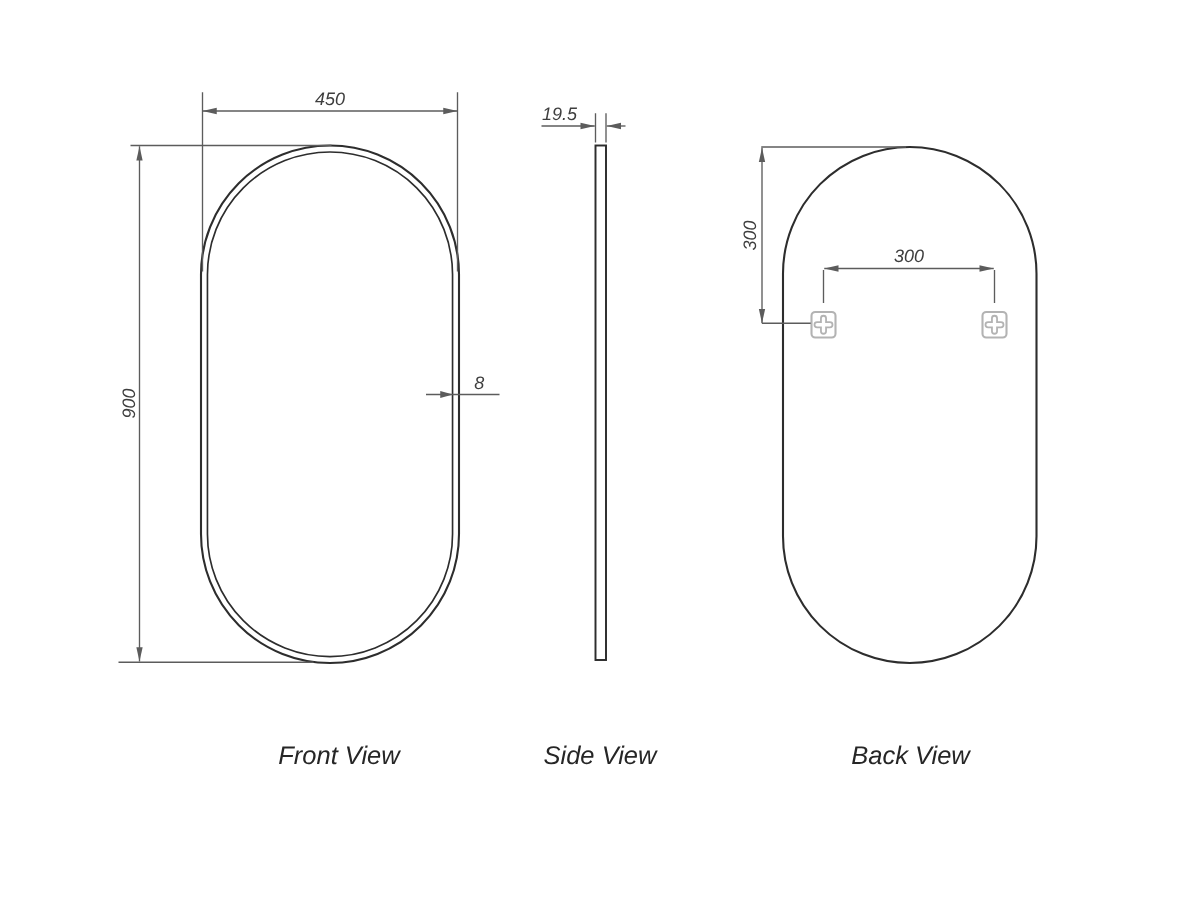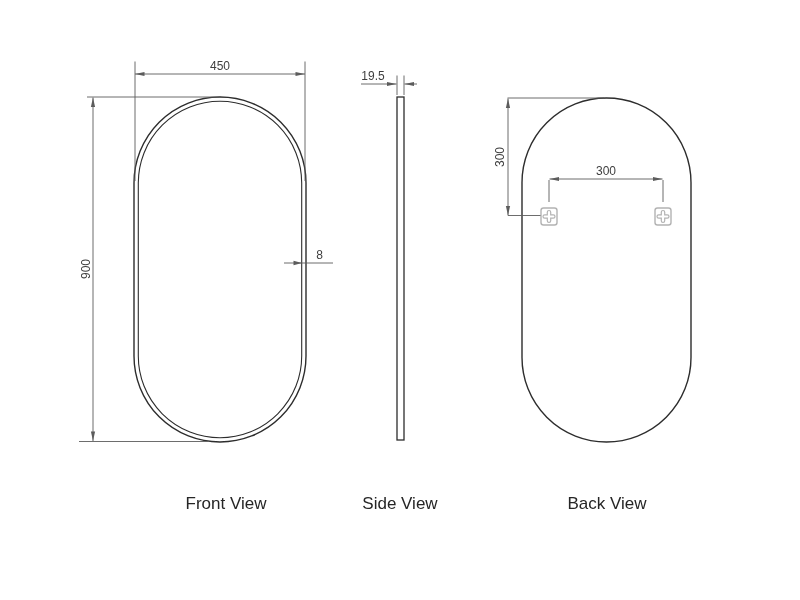--- a/index.html
+++ b/index.html
@@ -3,20 +3,21 @@
 <meta charset="utf-8">
 <style>
   html, body { margin: 0; padding: 0; background: #fff; }
   .page {
     position: relative;
     width: 786px;
     height: 600px;
     background: var(--canvas-bg, #ffffff);
     font-family: "Liberation Sans", sans-serif;
     overflow: hidden;
+    font-style: italic;
   }
   svg { display: block; }
 
   .outline {
     fill: none;
     stroke: var(--outline, #2d2d2d);
     stroke-width: 1.4;
   }
   .outline-thin {
     fill: none;

